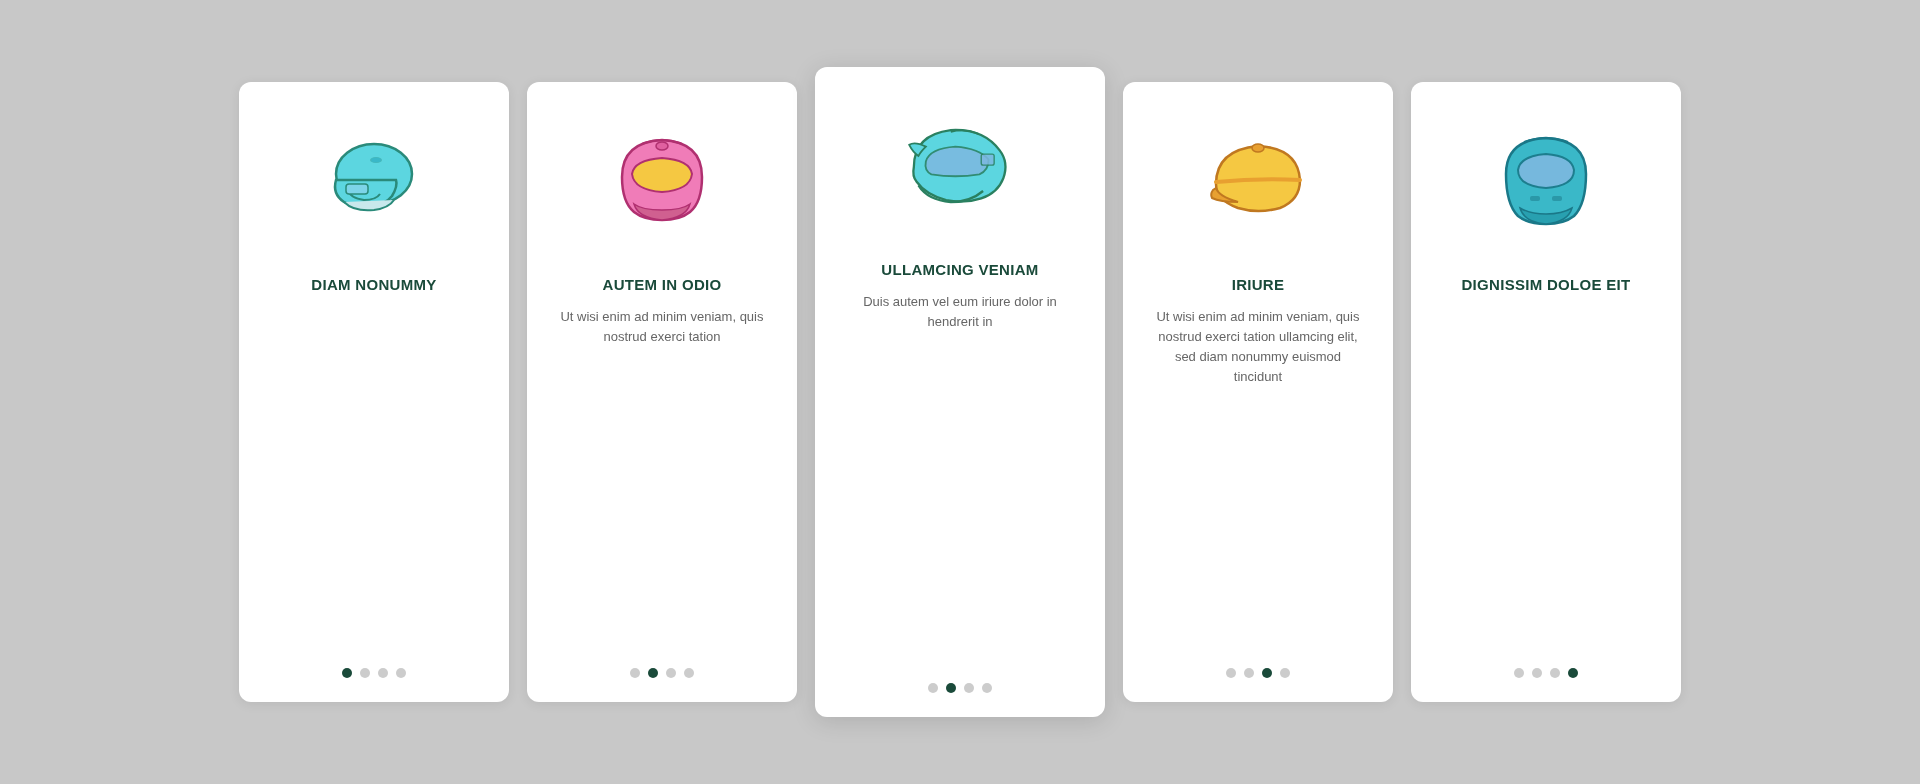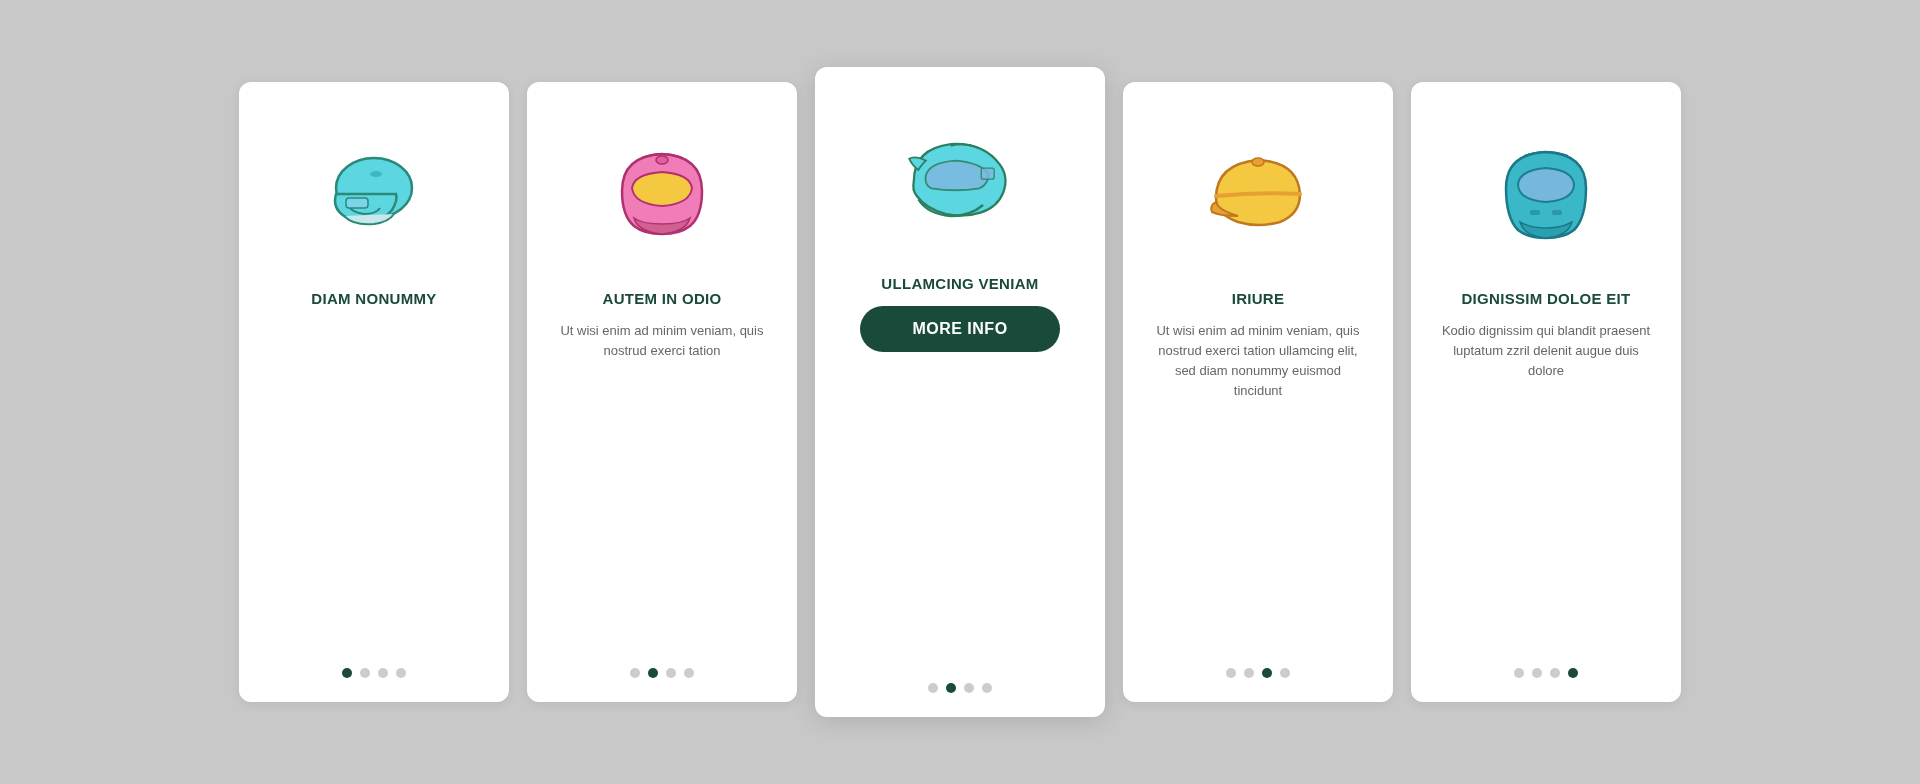--- a/index.html
+++ b/index.html
@@ -14,21 +14,21 @@
     }
     .cards-container {
       display: flex;
       gap: 18px;
       padding: 40px 60px;
       align-items: center;
     }
     .card {
       background: #fff;
       border-radius: 12px;
-      padding: 44px 28px 24px;
+      padding: 30px 28px 24px;
       display: flex;
       flex-direction: column;
       align-items: center;
       width: 270px;
       min-height: 620px;
       box-shadow: 0 2px 12px rgba(0,0,0,0.08);
       position: relative;
     }
     .card.active {
       width: 290px;
@@ -161,21 +161,21 @@
         <path d="M28 54 Q32 40 60 38 Q86 40 96 52 Q96 64 86 68 Q60 72 34 68 Q26 64 28 54 Z" fill="#7db8e0" stroke="#2a8060" stroke-width="2" opacity="0.85"></path>
 
         <rect x="88" y="46" width="14" height="12" rx="2" fill="#7db8e0" stroke="#2a8060" stroke-width="1.5" opacity="0.85"></rect>
 
         <path d="M20 80 Q30 96 55 98 Q76 98 90 86" fill="none" stroke="#2a8060" stroke-width="2.5"></path>
 
         <path d="M55 22 Q70 18 85 24" fill="none" stroke="#2a8060" stroke-width="2"></path>
       </svg>
     </div>
     <div class="card-title">ULLAMCING VENIAM</div>
-    <button class="more-info-btn">MORE INFO</button>
+    <div class="card-text">Duis autem vel eum iriure dolor in hendrerit in</div>
     <div class="dots">
       <div class="dot"></div>
       <div class="dot active-dot"></div>
       <div class="dot"></div>
       <div class="dot"></div>
     </div>
   </div>
 
   <div class="card">
     <div class="card-icon">
@@ -210,21 +210,20 @@
 
         <path d="M34 86 Q38 100 60 102 Q82 100 86 86 Q76 92 60 92 Q44 92 34 86 Z" fill="#28a0b0" stroke="#1a7888" stroke-width="1.5"></path>
 
         <rect x="44" y="74" width="10" height="5" rx="2" fill="#1a7888" opacity="0.5"></rect>
         <rect x="66" y="74" width="10" height="5" rx="2" fill="#1a7888" opacity="0.5"></rect>
 
         <path d="M38 20 Q60 12 82 20" fill="none" stroke="#1a7888" stroke-width="2"></path>
       </svg>
     </div>
     <div class="card-title">DIGNISSIM DOLOE EIT</div>
-    <div class="card-text">Kodio dignissim qui blandit praesent luptatum zzril delenit augue duis dolore</div>
     <div class="dots">
       <div class="dot"></div>
       <div class="dot"></div>
       <div class="dot"></div>
       <div class="dot active-dot"></div>
     </div>
   </div>
 
 </div>
 

